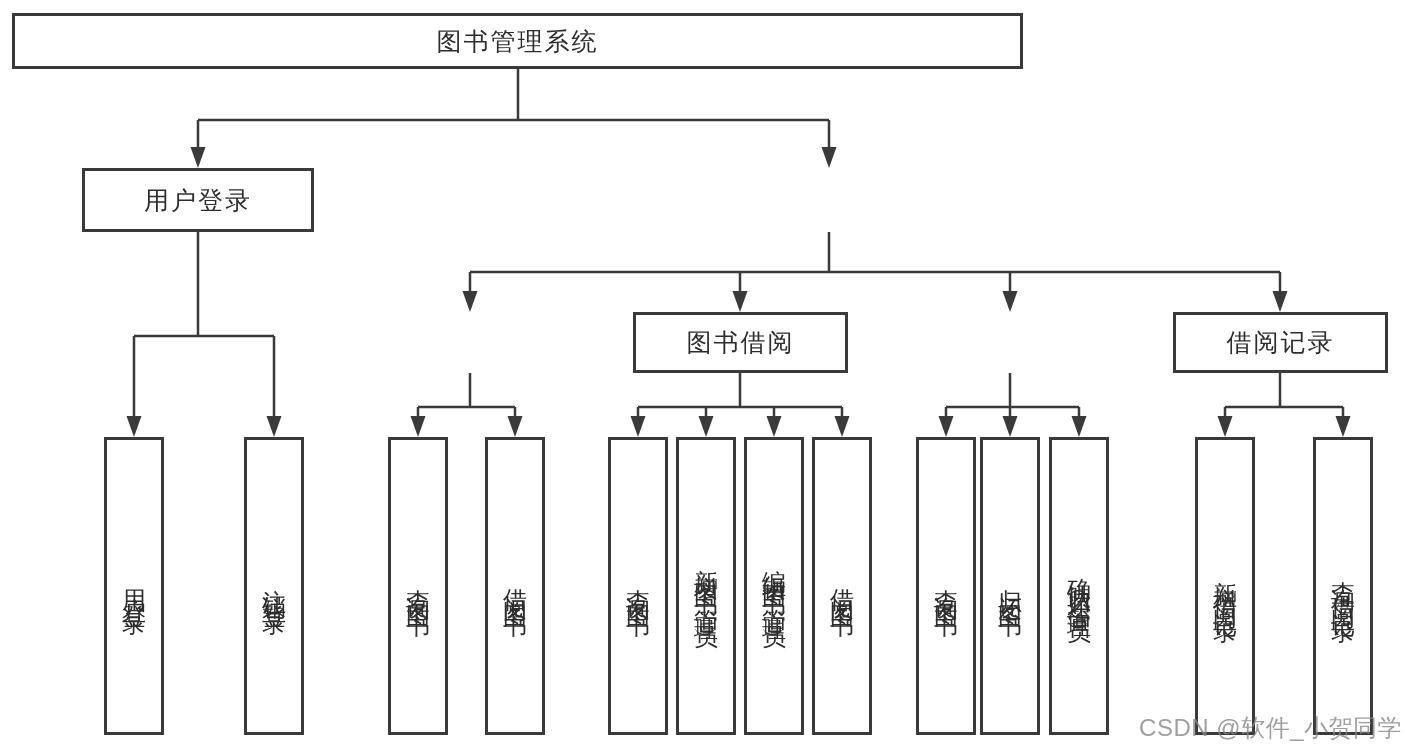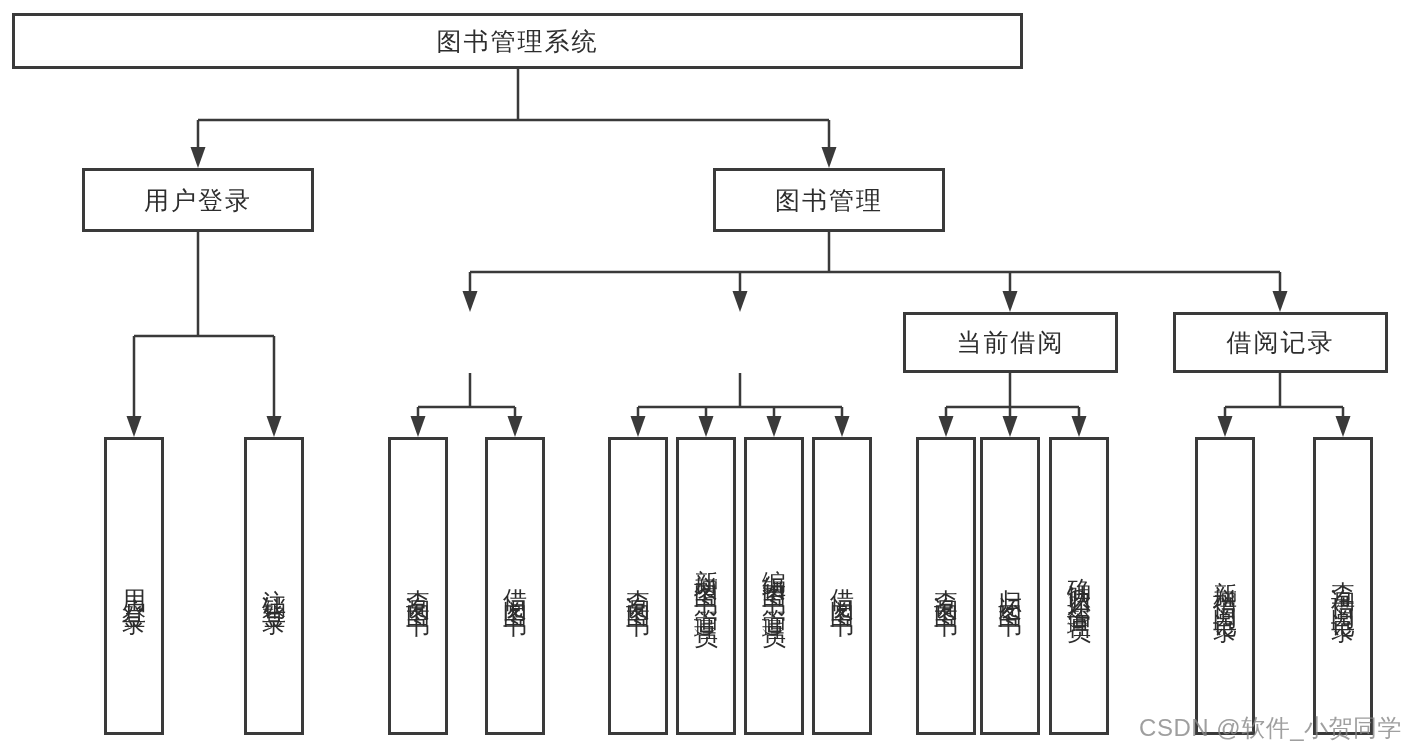--- a/index.html
+++ b/index.html
@@ -98,26 +98,23 @@
     </g>
   </svg>
 
   <div class="box" style="left:12px; top:13px; width:1011px; height:56px;">
     <span class="hlabel">图书管理系统</span>
   </div>
 
   <div class="box" style="left:82px; top:168px; width:232px; height:64px;">
     <span class="hlabel">用户登录</span>
   </div>
-  <div class="box" style="left:713px; top:168px; width:232px; height:64px;">
-    <span class="hlabel">图书管理</span>
-  </div>
 
-  <div class="box" style="left:903px; top:312px; width:215px; height:61px;">
-    <span class="hlabel">当前借阅</span>
+  <div class="box" style="left:633px; top:312px; width:215px; height:61px;">
+    <span class="hlabel">图书借阅</span>
   </div>
   <div class="box" style="left:1173px; top:312px; width:215px; height:61px;">
     <span class="hlabel">借阅记录</span>
   </div>
 
   <div class="box" style="left:104px; top:437px; width:60px; height:298px;">
     <span class="vlabel">用户登录</span>
   </div>
   <div class="box" style="left:244px; top:437px; width:60px; height:298px;">
     <span class="vlabel">注销登录</span>

